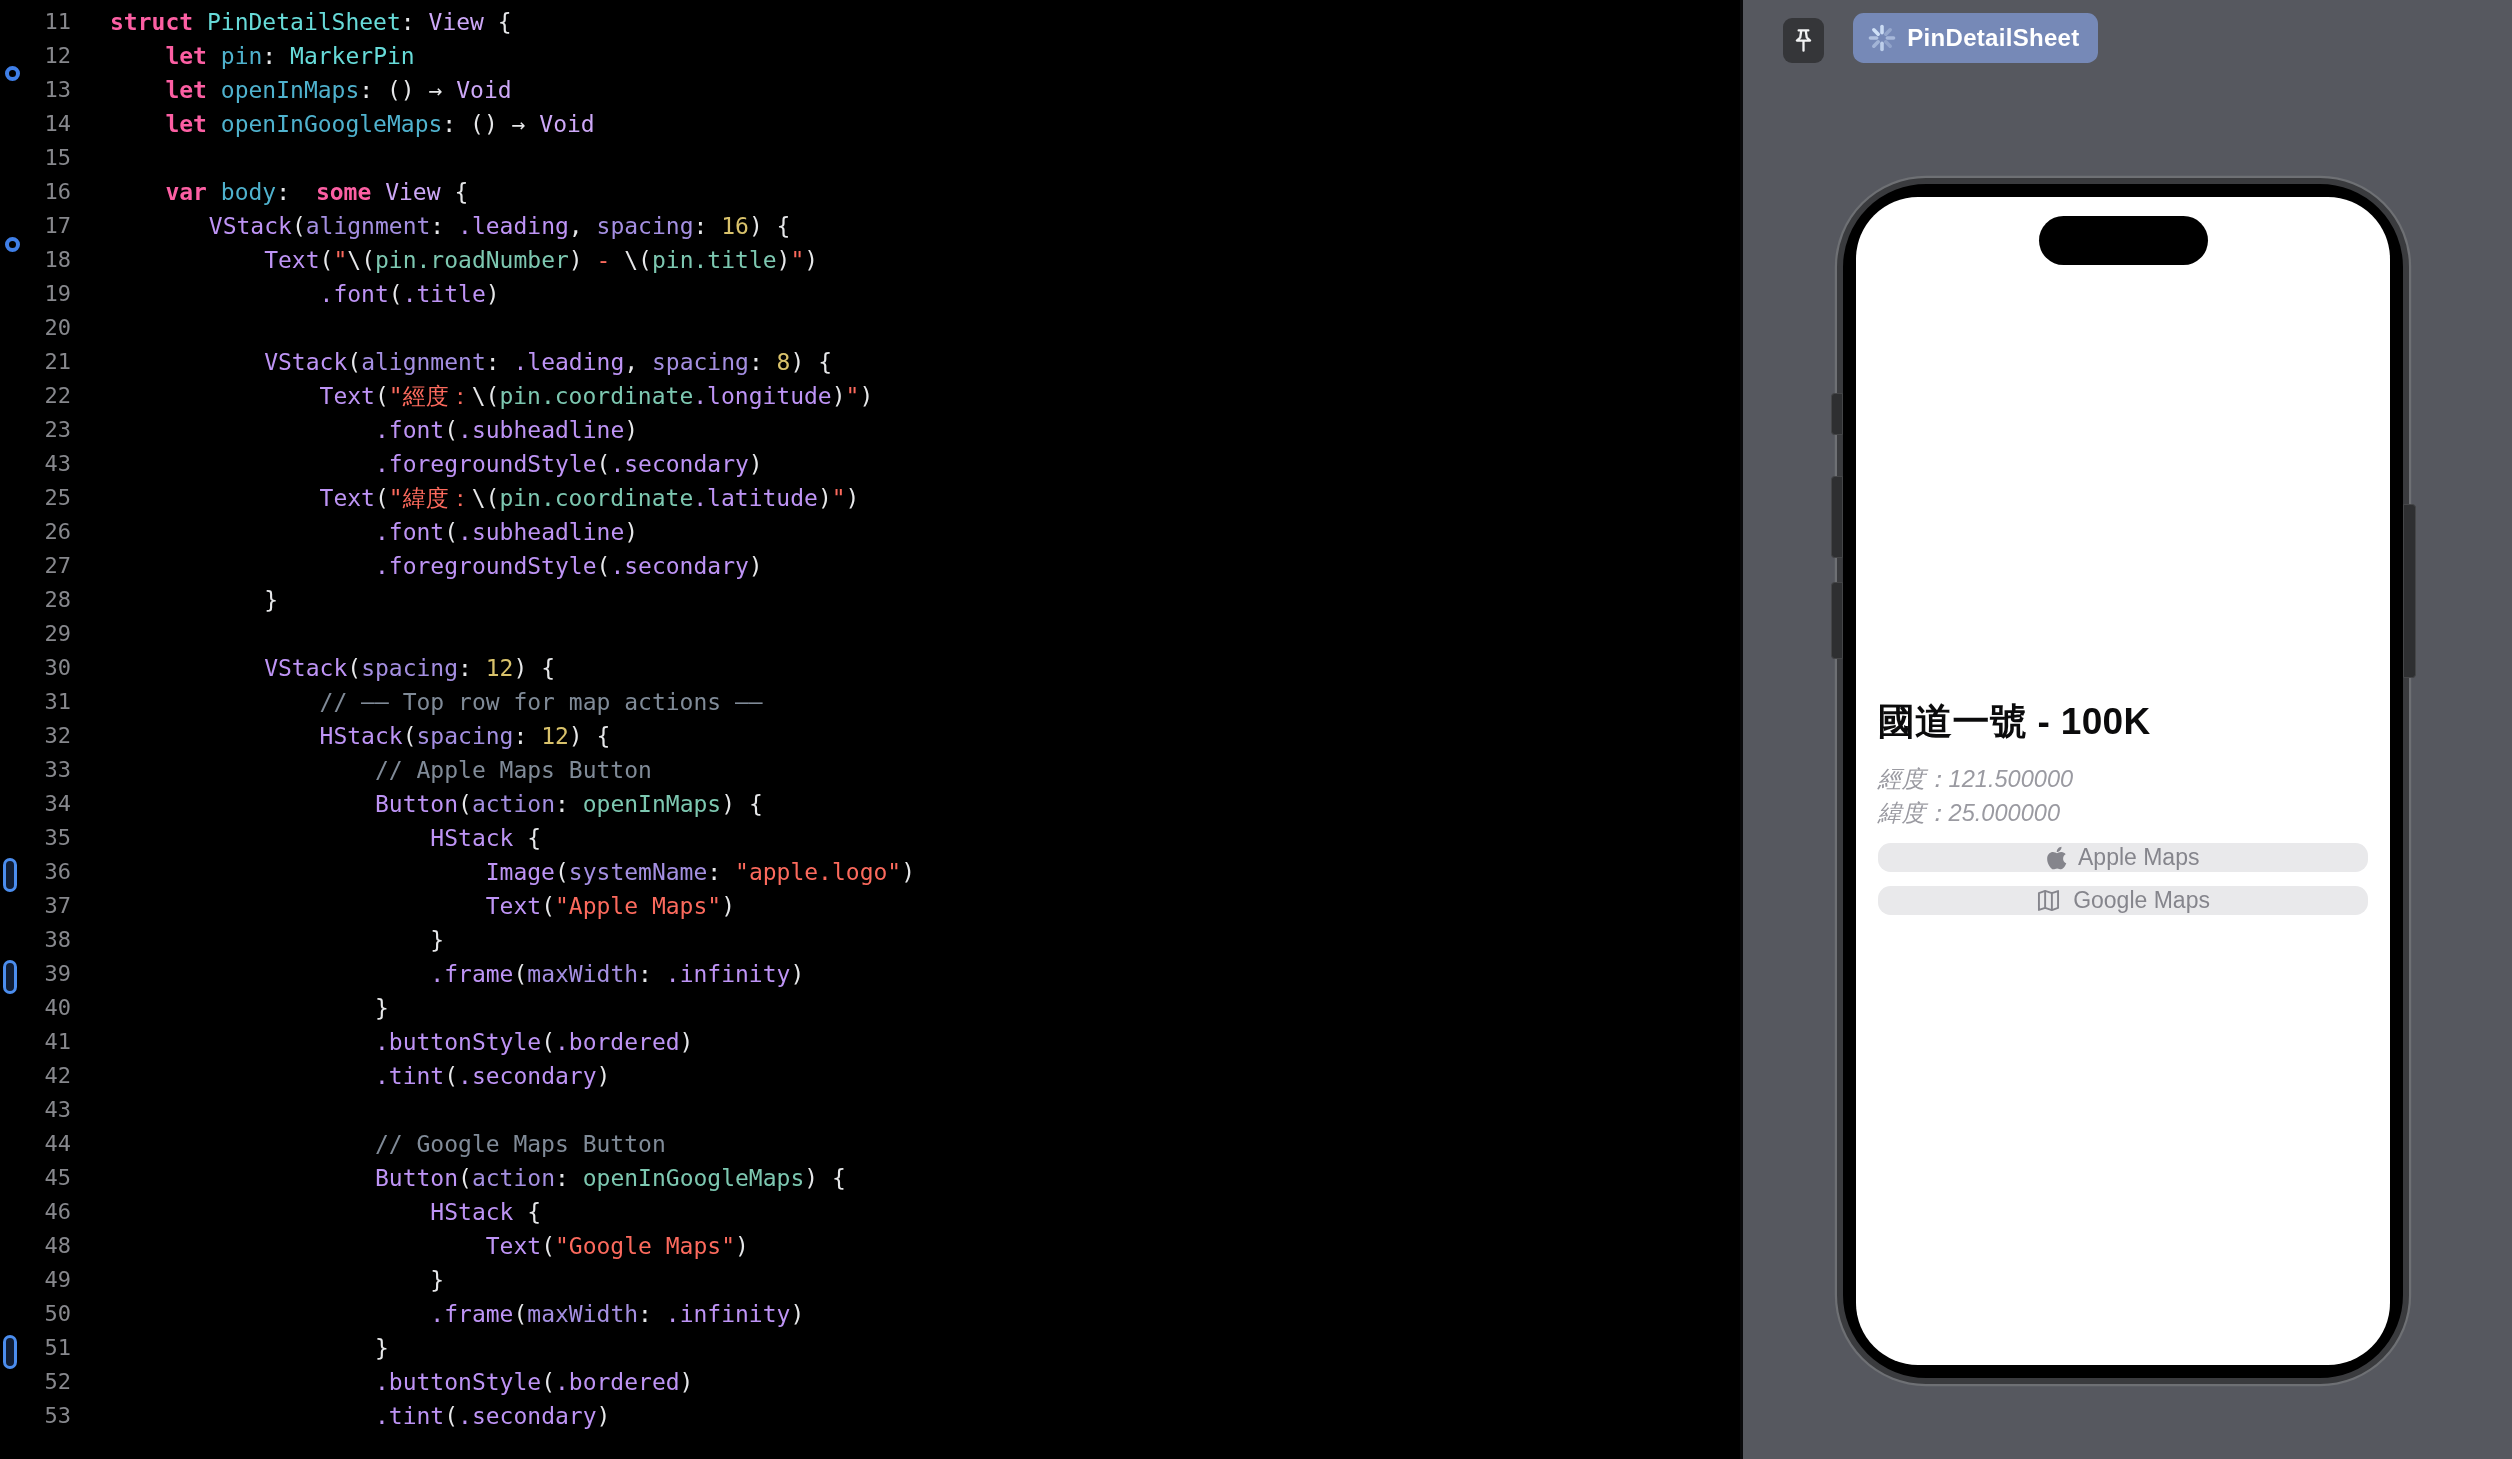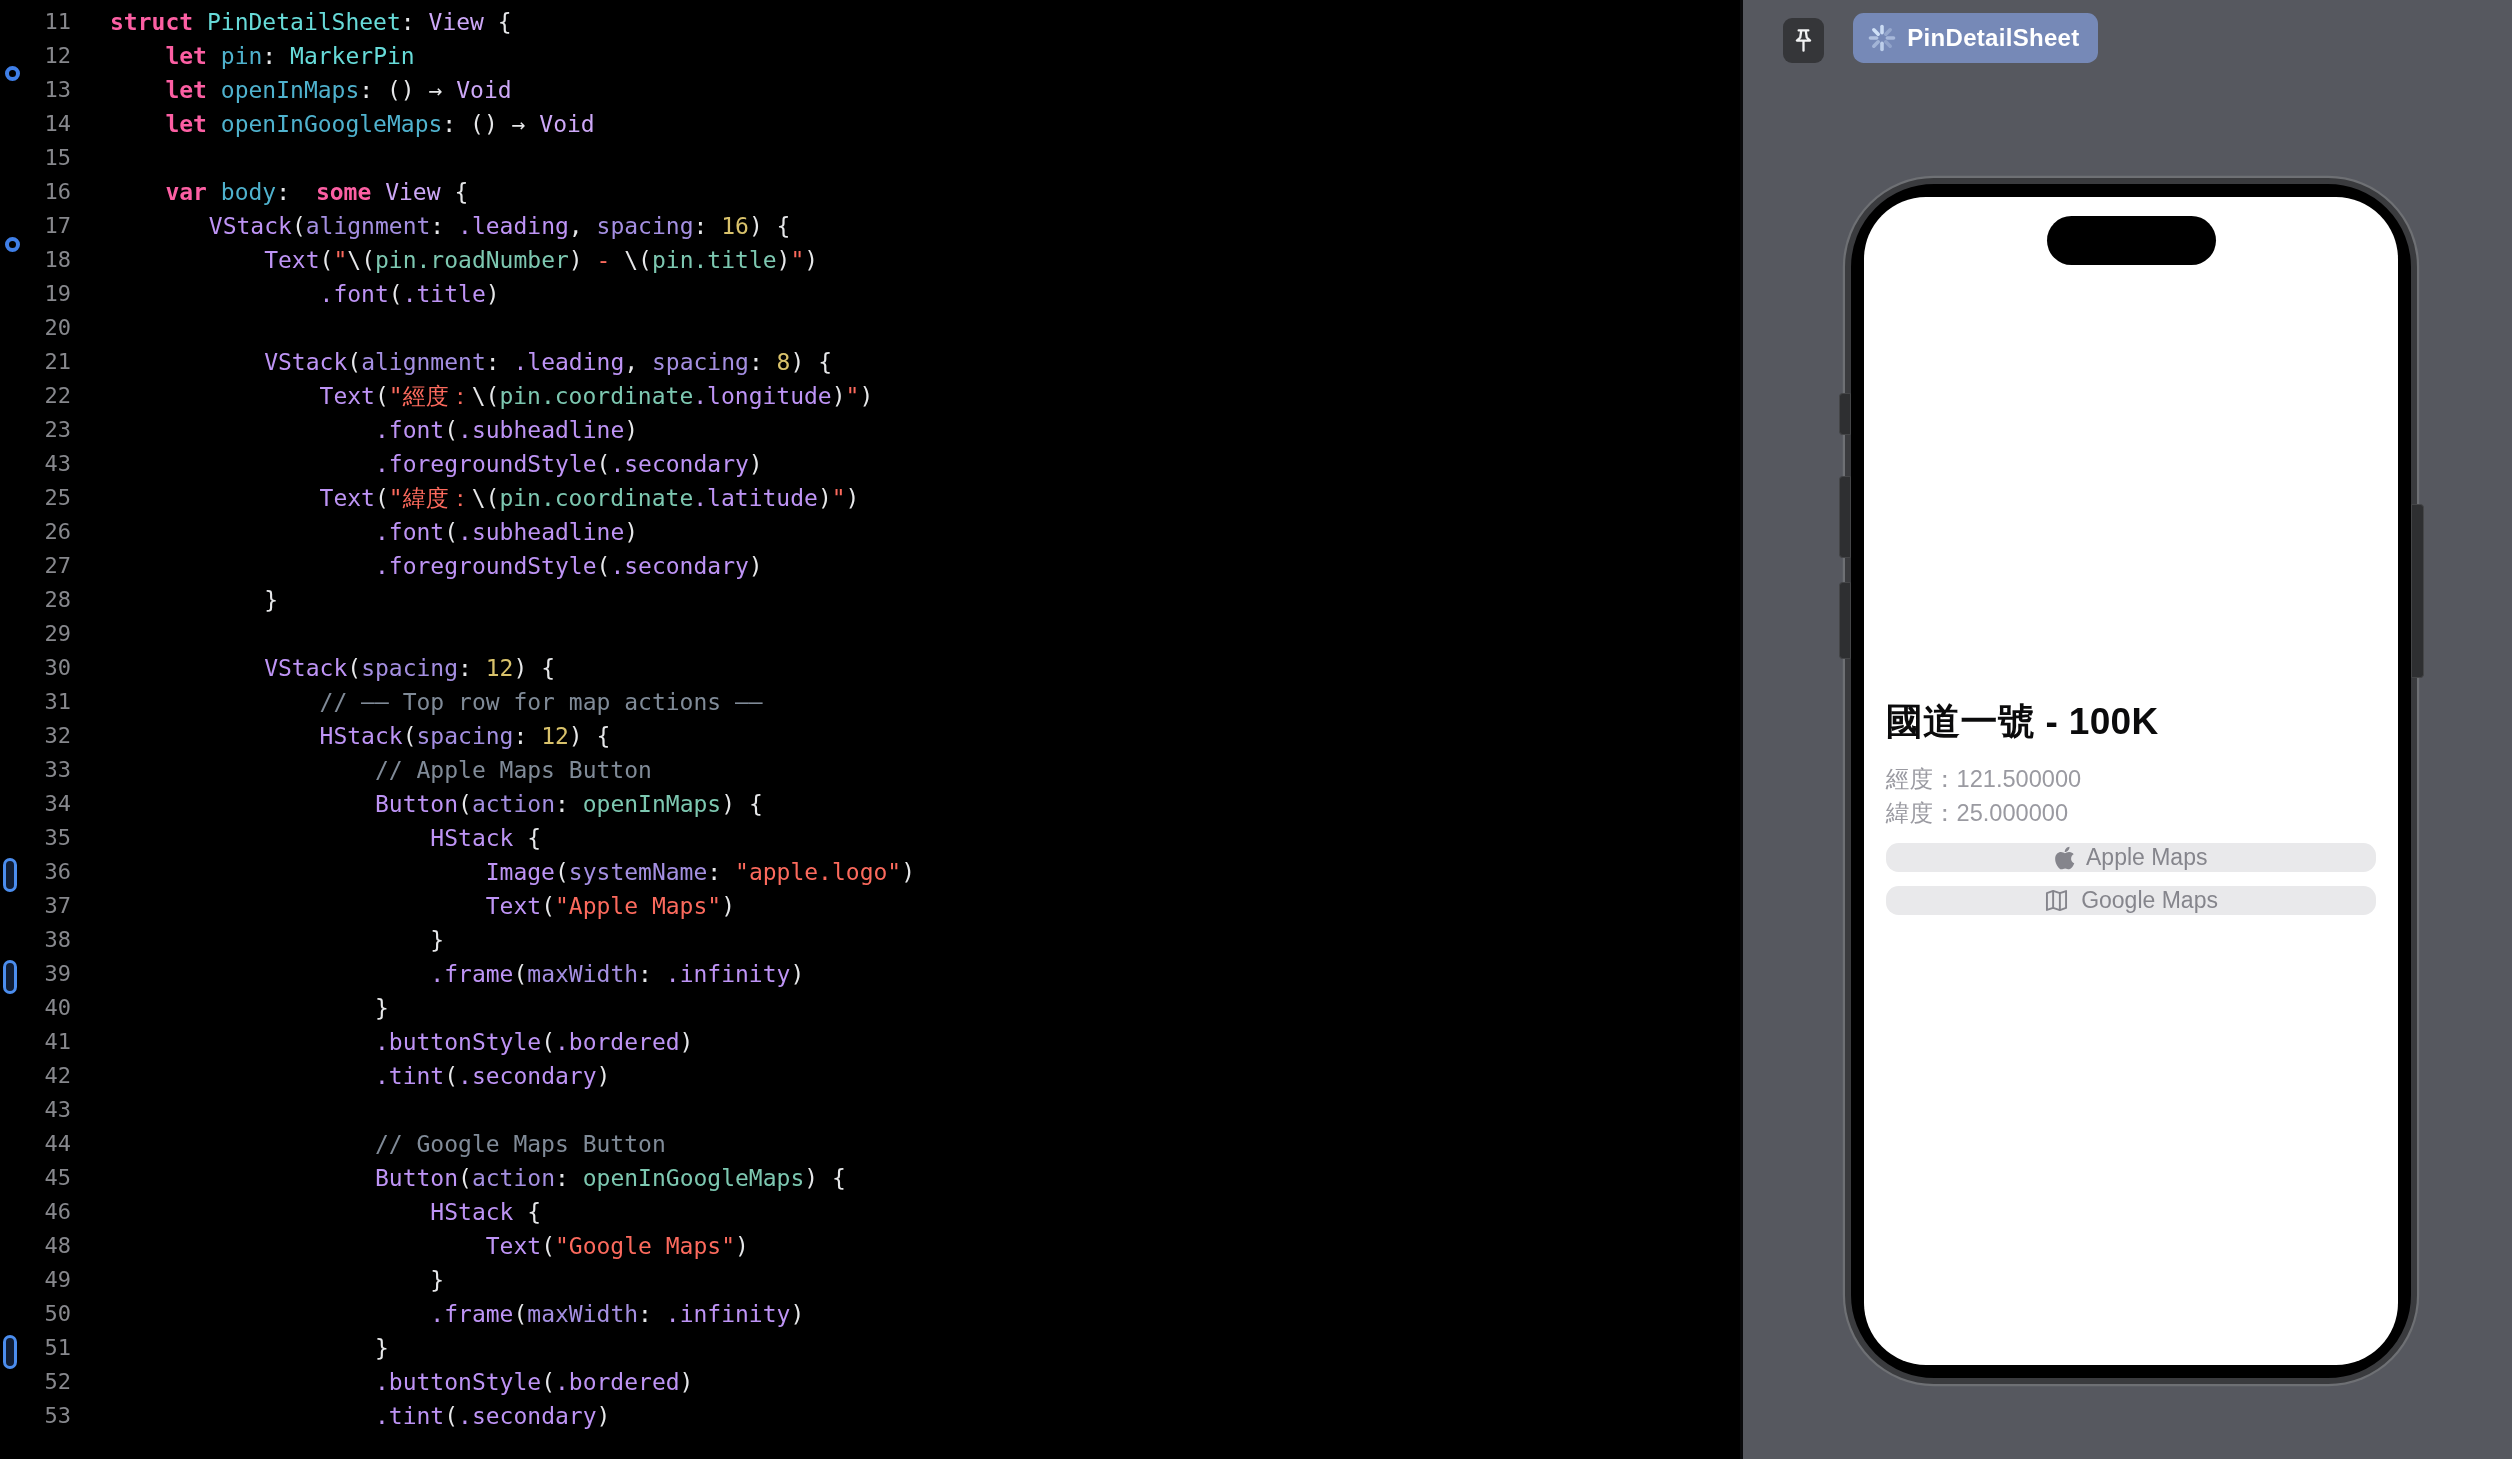--- a/index.html
+++ b/index.html
@@ -32,29 +32,29 @@
   
   .divider{position:absolute;left:1740px;top:0;width:2.7px;height:1460px;background:#0A0A0C;}
   
   .canvas{position:absolute;left:1743px;top:0;width:769px;height:1460px;background:#56585F;}
   .pin-btn{position:absolute;left:40px;top:18px;width:41px;height:45px;border-radius:9px;
     background:#353639;border:none;display:flex;align-items:center;justify-content:center;padding:0;cursor:pointer;}
   .chip{position:absolute;left:110px;top:13.4px;height:50px;border-radius:10.7px;background:#7689B7;
     color:#FFFFFF;display:inline-flex;align-items:center;gap:9.8px;padding:0 18px 0 12.5px;
     font-size:24px;font-weight:700;letter-spacing:0.3px;cursor:pointer;}
   
-  .phone{position:absolute;left:102px;top:178px;width:572px;height:1206px;border-radius:89px;
+  .phone{position:absolute;left:94px;top:178px;width:572px;height:1206px;border-radius:89px;
     background:#000;border:6.2px solid #3A3B3E;box-shadow:0 0 0 2.2px #6E7074;box-sizing:border-box;}
   .side-btn{position:absolute;background:#2E2F31;border:0.9px solid #454648;box-sizing:border-box;}
   .sb-left{left:-12.5px;width:12.5px;border-radius:3.6px 0 0 3.6px;}
   .sb-right{right:-12.5px;width:12.5px;border-radius:0 3.6px 3.6px 0;}
   .screen{position:absolute;left:13.4px;top:13.4px;right:13.4px;bottom:13.4px;background:#fff;border-radius:62px;overflow:hidden;}
   .island{width:169px;height:49px;background:#000;border-radius:25px;margin:18.7px auto 0;}
   .p-title{position:absolute;left:21.4px;top:500px;font-size:37px;font-weight:600;color:#0B0B0C;letter-spacing:0.3px;}
-  .p-sub{position:absolute;left:21.4px;font-size:23.6px;color:#9A9AA1;}
+  .p-sub{position:absolute;left:21.4px;font-size:23.6px;color:#9A9AA1;font-style:italic;}
   .p-sub1{top:566px;}
   .p-sub2{top:600px;}
   .btn-row{position:absolute;left:21.4px;right:22px;top:646px;height:46px;display:flex;gap:13.4px;flex-direction:column;}
   .p-btn{flex:1;background:#E9E9EB;border:none;border-radius:12.5px;display:flex;align-items:center;
     justify-content:center;gap:10.7px;color:#85858C;font-size:23px;font-weight:500;cursor:pointer;
     font-family:"Liberation Sans",sans-serif;}
   .icon{display:inline-flex;align-items:center;justify-content:center;}
 </style>
 </head>
 <body>

